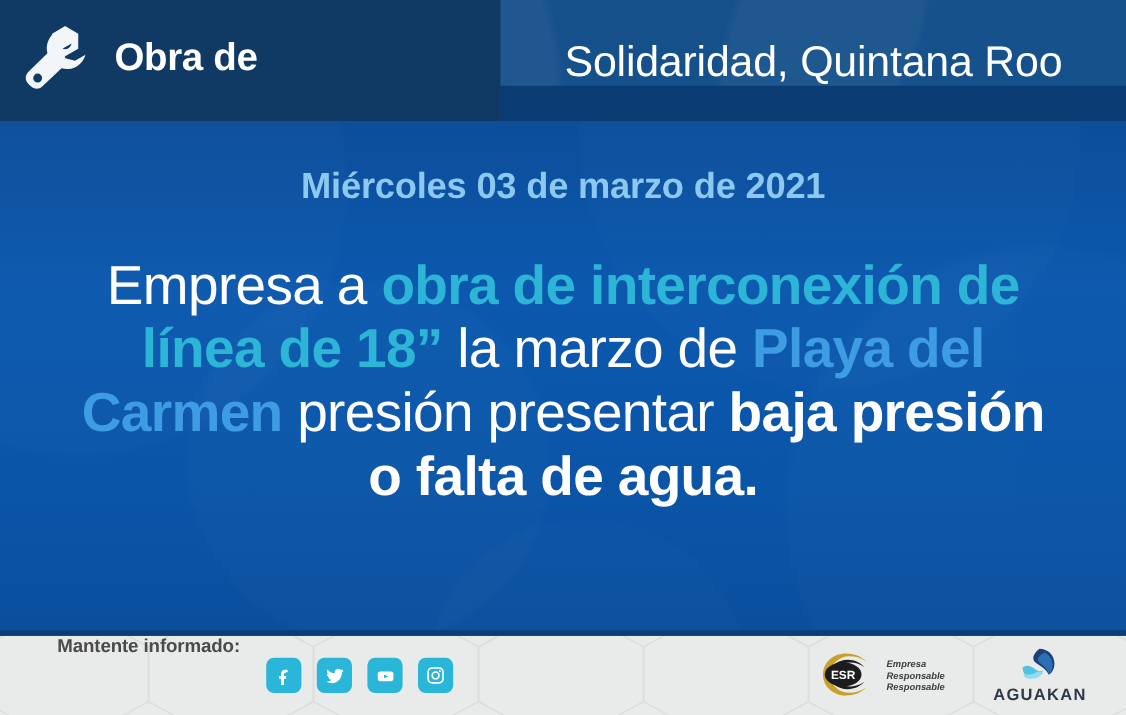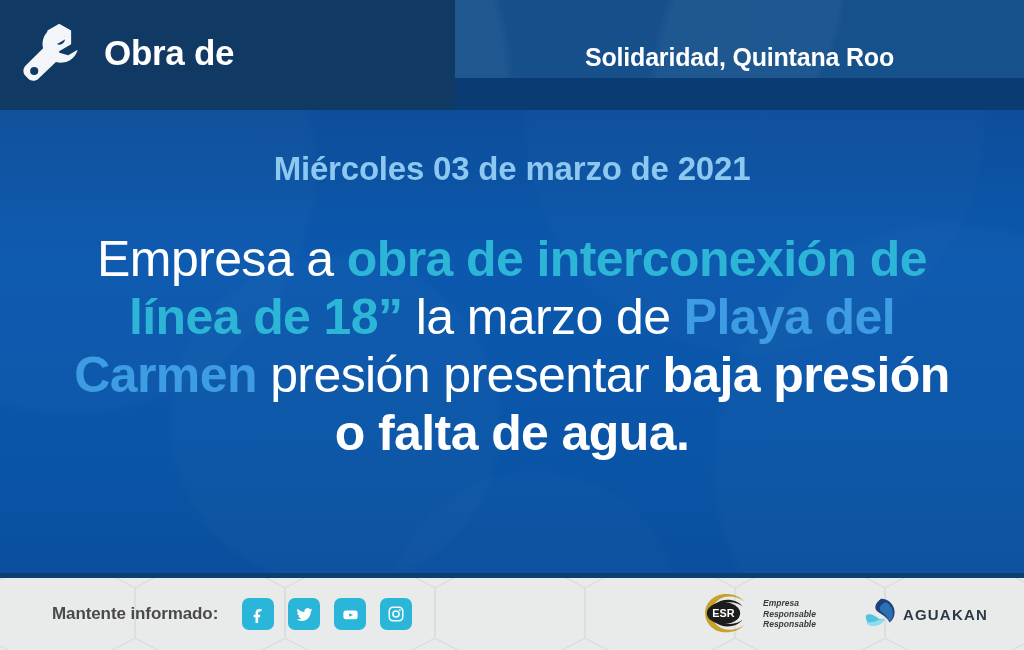--- a/index.html
+++ b/index.html
@@ -45,22 +45,22 @@
     padding-bottom:3px;
   }
   .brand-title span { display:block; }
   .header-right {
     position:absolute; left:455px; top:0; right:0; height:110px;
     display:flex; align-items:center; justify-content:center;
     padding-top:4px;
   }
   .location-title {
     color:#ffffff;
-    font-size:25px;
-    font-weight:bold;
+    font-size:39px;
+    font-weight:normal;
     letter-spacing:-0.2px;
   }
 
   
   .stage {
     position:absolute; left:0; top:110px; width:1024px; height:468px;
     background:#0a55a8;
     background-image:
       linear-gradient(180deg,#0d4e9a 0%, #0b58ae 32%, #0a55a8 70%, #0a4f9e 100%);
     overflow:hidden;
@@ -116,21 +116,21 @@
     background:#e9eaea;
     overflow:hidden;
   }
   .footer-hex {
     position:absolute; inset:0;
     pointer-events:none;
   }
   .footer-inner {
     position:relative;
     height:100%;
-    display:flex; align-items:center;
+    display:flex; 
     padding:0 14px 0 52px;
   }
   .keep-informed {
     color:#4a4a4a;
     font-size:17px;
     font-weight:bold;
     letter-spacing:-0.1px;
     white-space:nowrap;
   }
   .social-row {
@@ -144,21 +144,21 @@
     flex-shrink:0;
   }
   .spacer { flex:1; }
   .logos { display:flex; align-items:center; gap:44px; padding-right:22px; }
   .esr-logo { display:flex; align-items:center; gap:7px; }
   .esr-text {
     font-size:8.5px; line-height:1.25;
     color:#3b3b3b; font-weight:bold; font-style:italic;
     white-space:nowrap;
   }
-  .aguakan-logo { display:flex; flex-direction:row; align-items:center; gap:1px; }
+  .aguakan-logo { display:flex; flex-direction:column; align-items:center; gap:1px; }
   .aguakan-word {
     font-size:15px; font-weight:bold; color:#2d3a45;
     letter-spacing:1.2px;
   }
 </style>
 </head>
 <body>
 
 <div class="header">
   <div class="header-hex"></div>

